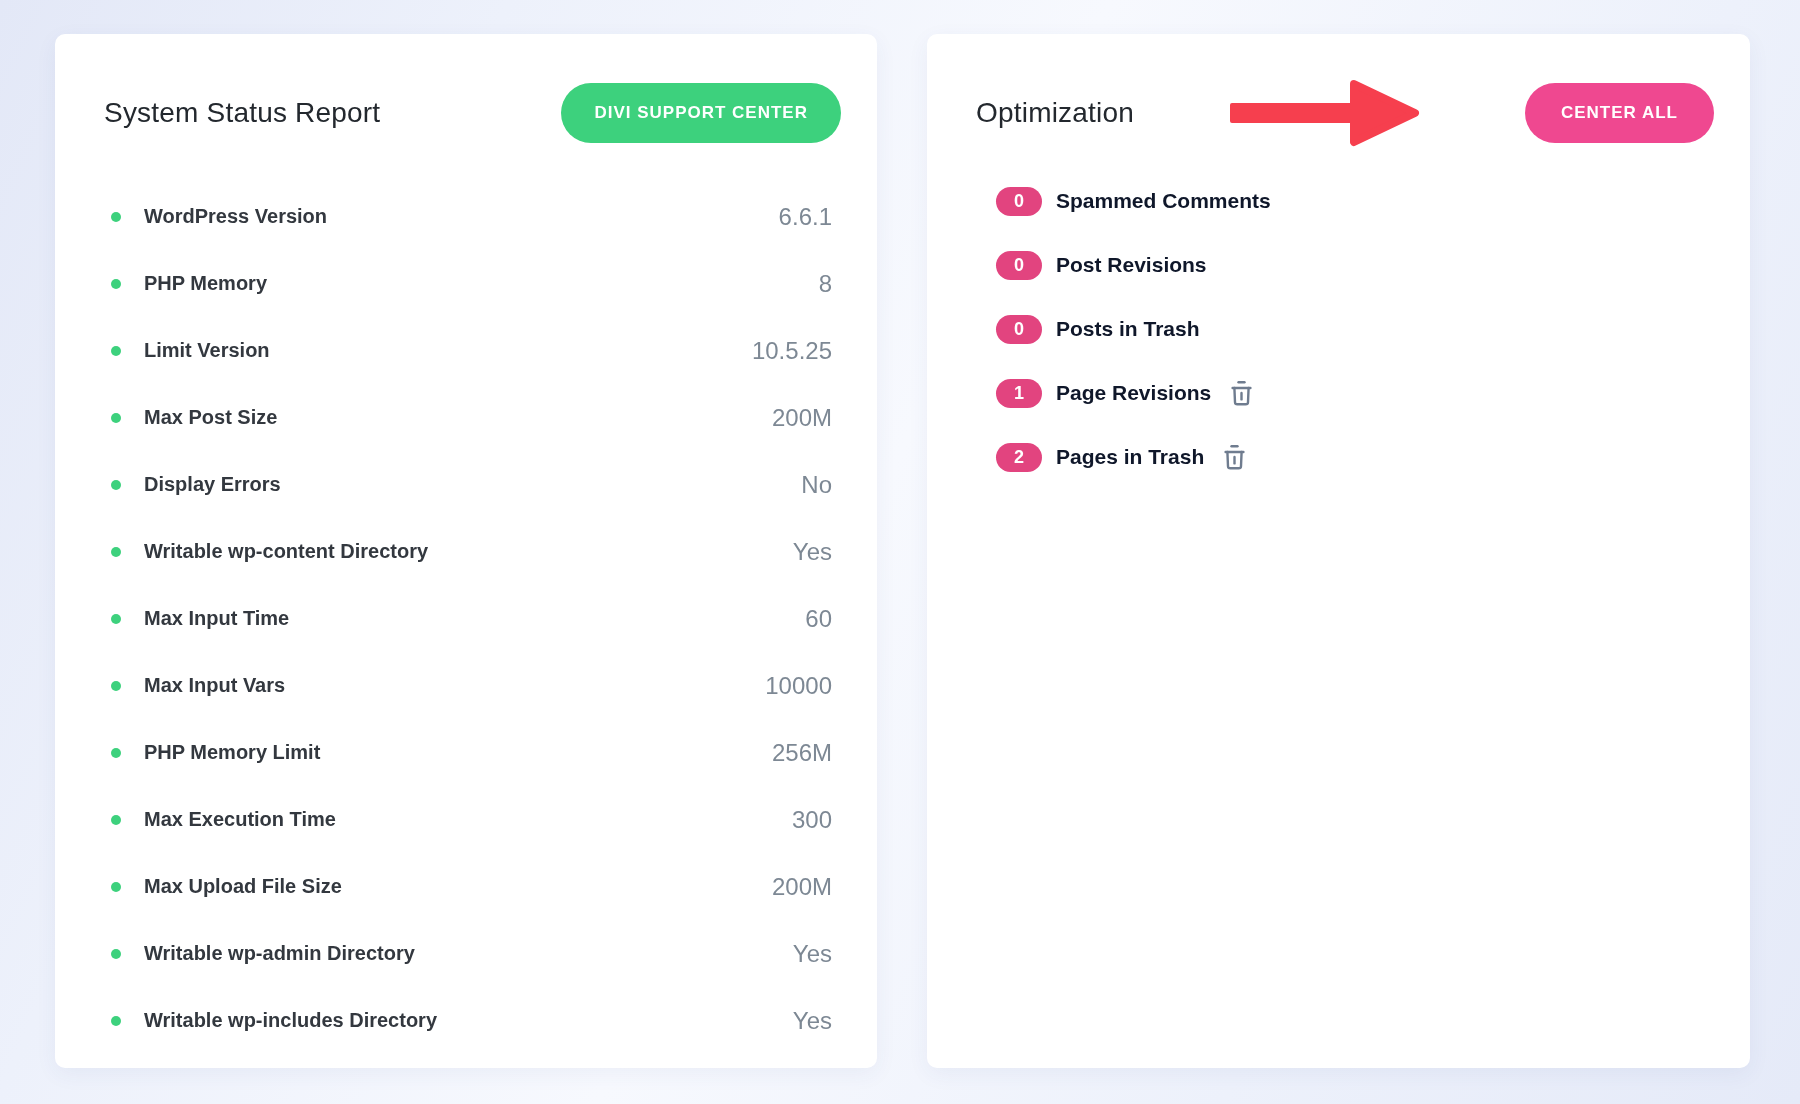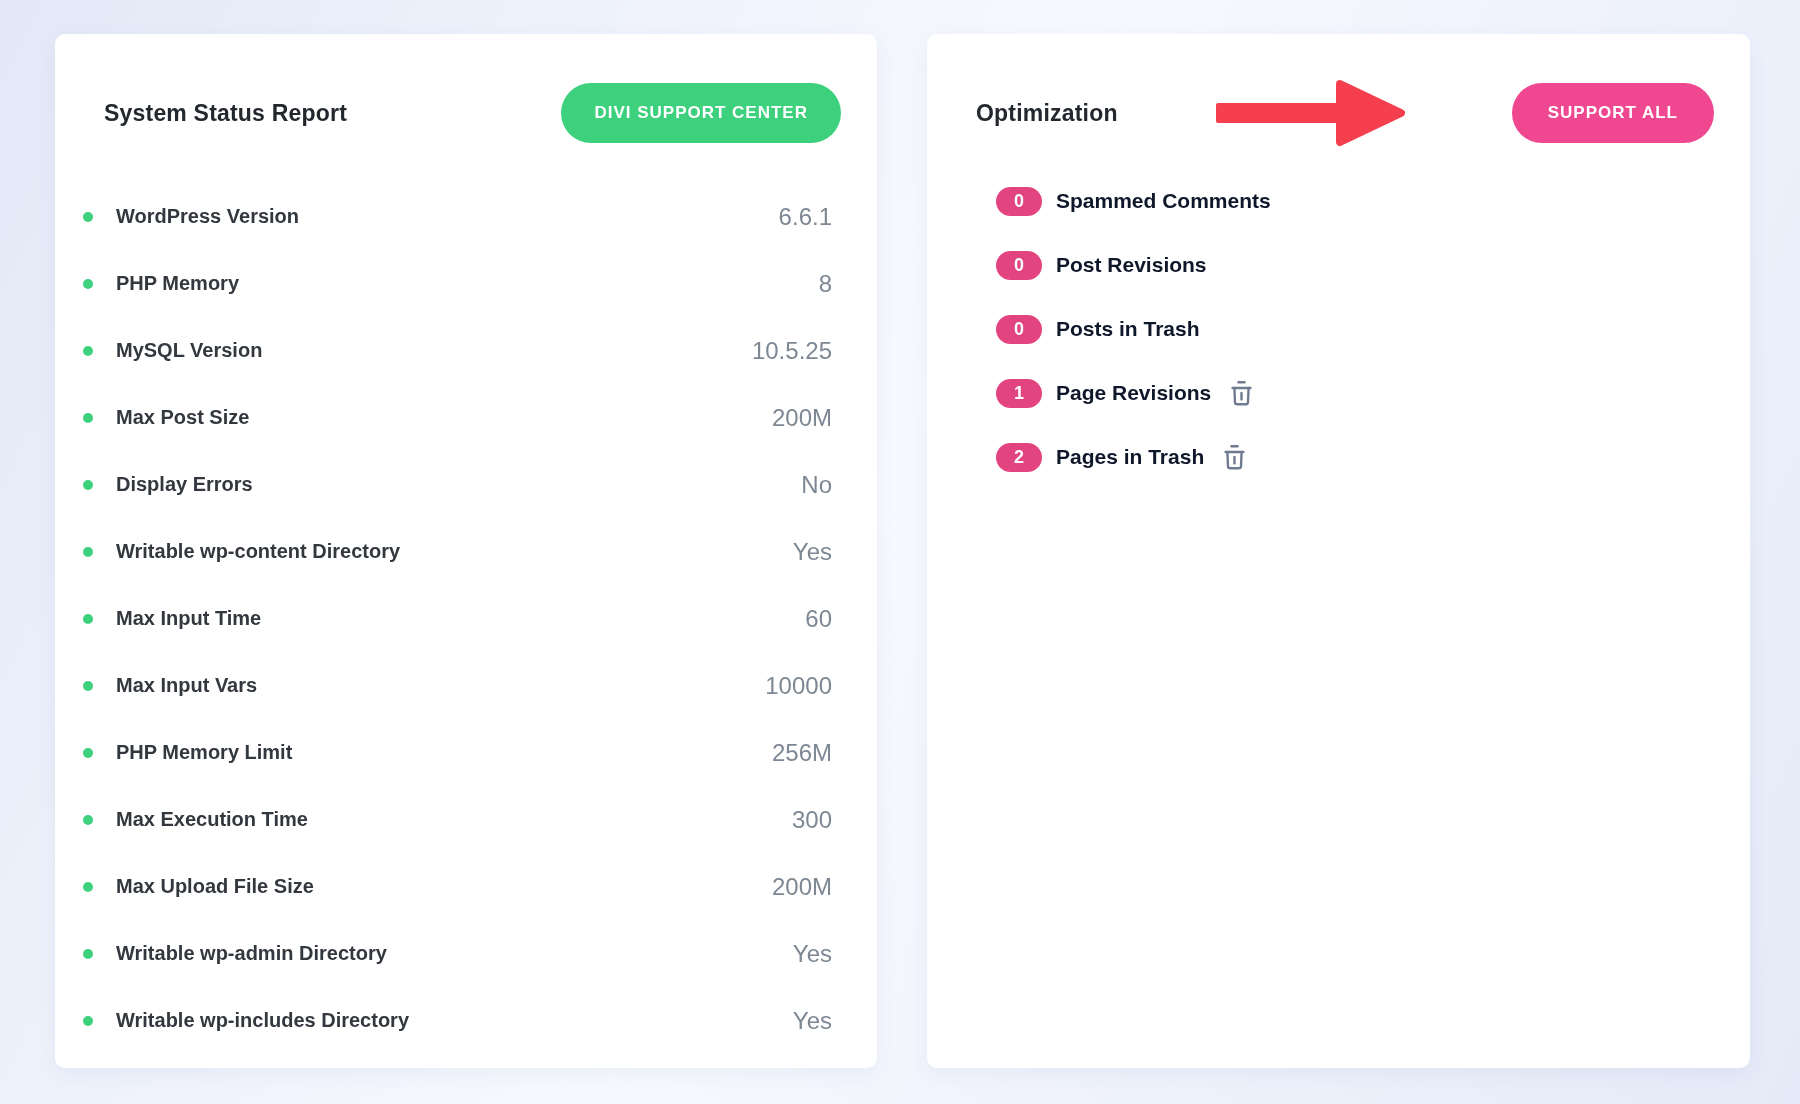--- a/index.html
+++ b/index.html
@@ -19,34 +19,34 @@
     box-shadow:0 6px 22px rgba(52,74,134,0.06);
   }
   #left-card{left:55px; width:822px;}
   #right-card{left:927px; width:823px;}
 
   .card-header{
     display:flex; align-items:center; justify-content:space-between;
     padding:49px 36px 0 49px; height:109px;
   }
   .card-title{
-    font-size:23px; font-weight:700; color:var(--title); letter-spacing:0.2px;text-align:right;
+    font-size:28px; font-weight:400; color:var(--title); letter-spacing:0.2px;text-align:right;
   }
   .pill-btn{
     border:none; cursor:pointer; height:60px; border-radius:30px;
     color:#ffffff; font-family:inherit; font-size:17px; font-weight:700;
     letter-spacing:1px; white-space:nowrap; flex:none;
   }
   .green-btn{background:var(--green); padding:0 33px;text-align:right;}
   .pink-btn{background:var(--pink); padding:0 36px;}
 
   
   .status-list{margin-top:40px;}
   .status-row{
-    display:flex; align-items:center; height:67px; padding:0 45px 0 28px;
+    display:flex; align-items:center; height:67px; padding:0 45px 0 56px;
   }
   .dot{
     width:10px; height:10px; border-radius:50%; background:var(--green);
     margin-right:23px; flex:none;
   }
   .status-label{font-size:20px; font-weight:700; color:var(--label);}
   .status-value{margin-left:auto; font-size:24px; font-weight:400; color:var(--value);}
 
   
   .opt-list{margin-top:26px;}
@@ -80,21 +80,21 @@
     <span class="status-label">WordPress Version</span>
     <span class="status-value">6.6.1</span>
   </div>
       <div class="status-row">
     <span class="dot"></span>
     <span class="status-label">PHP Memory</span>
     <span class="status-value">8</span>
   </div>
       <div class="status-row">
     <span class="dot"></span>
-    <span class="status-label">MySQL Version</span>
+    <span class="status-label">Limit Version</span>
     <span class="status-value">10.5.25</span>
   </div>
       <div class="status-row">
     <span class="dot"></span>
     <span class="status-label">Max Post Size</span>
     <span class="status-value">200M</span>
   </div>
       <div class="status-row">
     <span class="dot"></span>
     <span class="status-label">Display Errors</span>
@@ -145,21 +145,21 @@
 
 <section class="card" id="right-card">
   <div class="card-header">
     <h1 class="card-title">Optimization</h1>
     <span class="arrow">
       <svg width="191" height="70" viewBox="0 0 191 70" aria-hidden="true">
         <rect x="0" y="25" width="126" height="20" rx="2" fill="var(--red)"></rect>
         <polygon points="124,6 185,35 124,64" fill="var(--red)" stroke="var(--red)" stroke-width="8" stroke-linejoin="round"></polygon>
       </svg>
     </span>
-    <button class="pill-btn pink-btn">SUPPORT ALL</button>
+    <button class="pill-btn pink-btn">CENTER ALL</button>
   </div>
   <div class="opt-list">
       <div class="opt-row">
     <span class="badge">0</span>
     <span class="opt-label">Spammed Comments</span>
 
   </div>
       <div class="opt-row">
     <span class="badge">0</span>
     <span class="opt-label">Post Revisions</span>

